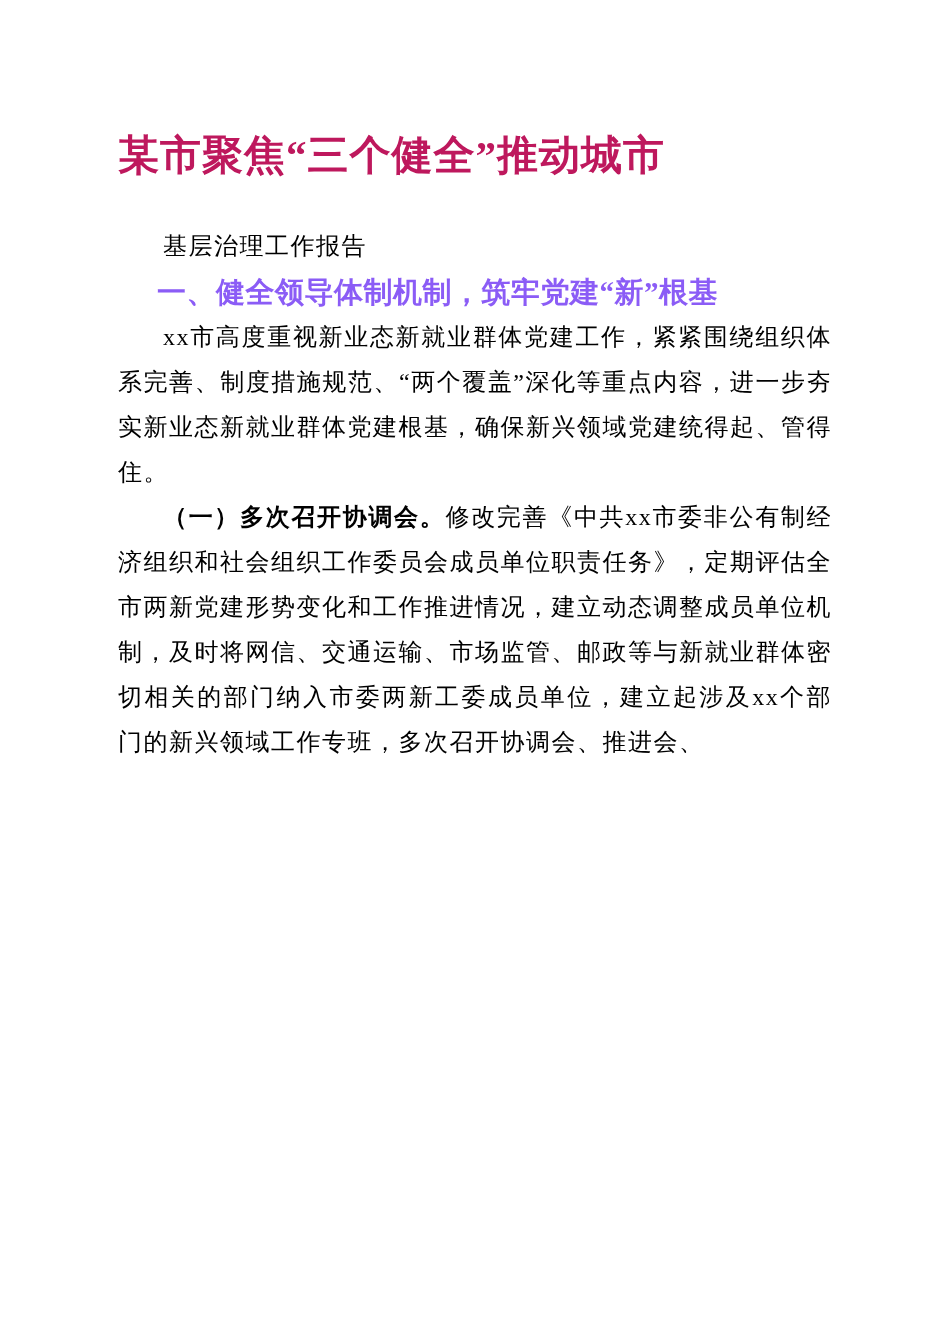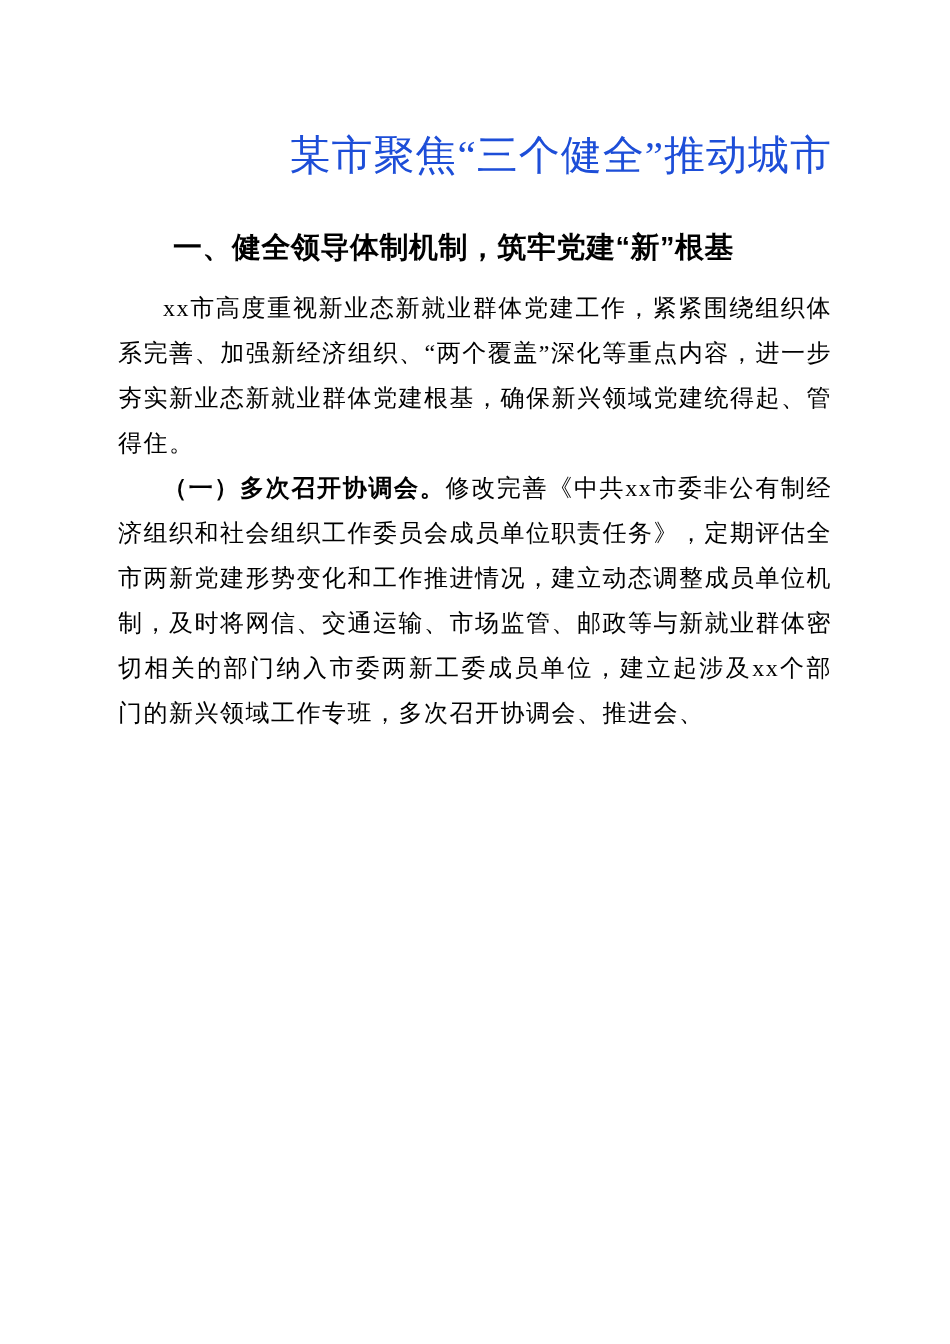--- a/index.html
+++ b/index.html
@@ -15,60 +15,61 @@
     background: #ffffff;
     box-sizing: border-box;
     padding: 126px 118px 0 118px;
     overflow: hidden;
     color: #000000;
     font-family: "Liberation Serif", "DejaVu Serif", serif;
   }
   .doc-title {
     margin: 0 0 40px 0;
     font-size: 41px;
-    font-weight: normal;
-    text-align: right;
+    font-weight: bold;
+    text-align: left;
     line-height: 58px;
     letter-spacing: 1px;
-    color: #1d4ed8;
+    color: #be185d;
   }
   .para {
     margin: 0;
     font-size: 24px;
     line-height: 45px;
     letter-spacing: 1.5px;
     text-align: justify;
     text-indent: 45px;
     color: #000000;
   }
   .section-heading {
-    margin: 16px;
+    margin: 0;
     font-size: 29px;
     line-height: 46px;
     font-weight: bold;
-    font-family: Liberation Sans, sans-serif;
+    font-family: Liberation Serif, serif;
     text-indent: 39px;
     letter-spacing: 0.5px;
-    color: #000000;
+    color: #8b5cf6;
   }
   .para .lead {
     font-weight: bold;
   }
 </style>
 </head>
 <body>
 
 <div class="page">
 
   <h1 class="doc-title">某市聚焦“三个健全”推动城市</h1>
 
   <div>
 
+    <p class="para">基层治理工作报告</p>
 
 
     <h2 class="section-heading">一、健全领导体制机制，筑牢党建“新”根基</h2>
 
-    <p class="para">xx市高度重视新业态新就业群体党建工作，紧紧围绕组织体系完善、加强新经济组织、“两个覆盖”深化等重点内容，进一步夯实新业态新就业群体党建根基，确保新兴领域党建统得起、管得住。</p>
+    <p class="para">xx市高度重视新业态新就业群体党建工作，紧紧围绕组织体系完善、制度措施规范、“两个覆盖”深化等重点内容，进一步夯实新业态新就业群体党建根基，确保新兴领域党建统得起、管得住。</p>
 
     <p class="para"><span class="lead">（一）多次召开协调会。</span><span>修改完善《中共xx市委非公有制经济组织和社会组织工作委员会成员单位职责任务》，定期评估全市两新党建形势变化和工作推进情况，建立动态调整成员单位机制，及时将网信、交通运输、市场监管、邮政等与新就业群体密切相关的部门纳入市委两新工委成员单位，建立起涉及xx个部门的新兴领域工作专班，多次召开协调会、推进会、</span></p>
 
   </div>
 </div>
 
 </body></html>

